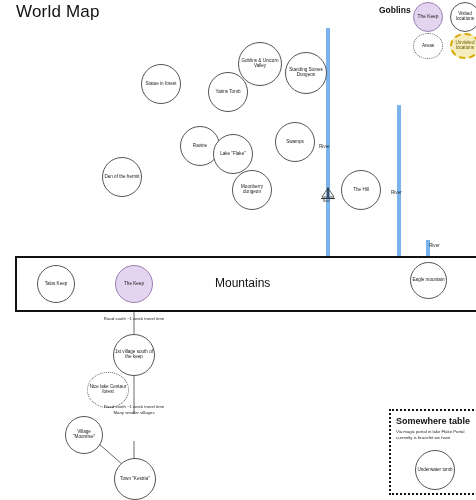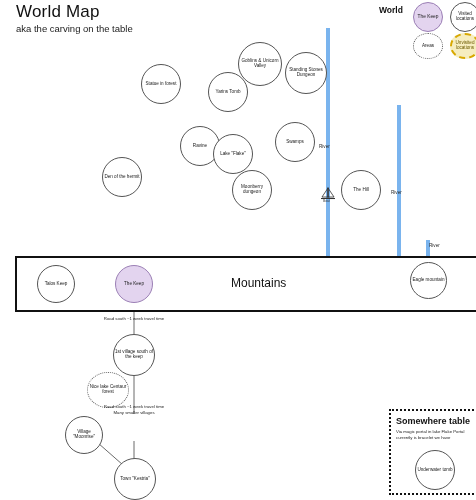--- a/index.html
+++ b/index.html
@@ -57,21 +57,21 @@
   }
 
   
   .mountains{
     position:absolute;left:5px;top:256px;
     width:466px;height:56px;
     border:2px solid #111;background:#fff;box-sizing:border-box;
   }
   .mountains-label{
     position:absolute;left:205px;top:276px;
-    font-size:12px;color:#111;margin-left:16px;
+    font-size:12px;color:#111;
   }
 
   
   .somewhere{
     position:absolute;left:379px;top:409px;
     width:92px;height:86px;
     border:2px dotted #111;background:#fff;box-sizing:border-box;
   }
   .somewhere-title{
     position:absolute;left:386px;top:416px;
@@ -93,21 +93,20 @@
   svg.lines{position:absolute;left:0;top:0;width:476px;height:500px;pointer-events:none;}
   .boat{position:absolute;}
   .boat-label{position:absolute;font-size:3.2px;color:#333;}
 </style>
 </head>
 <body>
 
 <div id="map">
 
   <div class="title">World Map</div>
-  <div class="subtitle">aka the carving on the table</div>
 
   <svg class="lines">
     <line x1="124" y1="312" x2="124" y2="334" stroke="#444" stroke-width="0.8"></line>
     <line x1="124" y1="366" x2="124" y2="414" stroke="#444" stroke-width="0.8"></line>
     <line x1="124" y1="441" x2="124" y2="460" stroke="#444" stroke-width="0.8"></line>
     <line x1="88" y1="443" x2="113" y2="465" stroke="#444" stroke-width="0.8"></line>
     <line x1="418" y1="250" x2="418" y2="258" stroke="#444" stroke-width="0.8"></line>
   </svg>
 
   <div class="river" style="left:316px;top:28px;height:228px;"></div>
@@ -117,21 +116,21 @@
   <div class="river-label" style="left:309px;top:144px;">River</div>
   <div class="river-label" style="left:381px;top:190px;">River</div>
   <div class="river-label" style="left:419px;top:243px;">River</div>
 
   <svg class="boat" style="left:308px;top:186px;" width="20" height="16" viewBox="0 0 20 16">
     <path d="M10 1 L10 12 M10 2 L4 11 L10 11 Z M10 2 L16 11 L10 11 Z" fill="none" stroke="#333" stroke-width="0.8"></path>
     <path d="M3 12.5 L17 12.5" stroke="#333" stroke-width="1.1"></path>
   </svg>
   <div class="boat-label" style="left:313px;top:199px;">Boat</div>
 
-  <div class="legend-title">World</div>
+  <div class="legend-title">Goblins</div>
 
   <div class="node keep lg k" style="left:403px;top:2px;width:30px;height:30px;">
     <span>The Keep</span>
   </div>
 
   <div class="node lg" style="left:440px;top:2px;width:30px;height:30px;">
     <span>Visited locations</span>
   </div>
 
   <div class="node dotted lg" style="left:403px;top:33px;width:30px;height:26px;">

